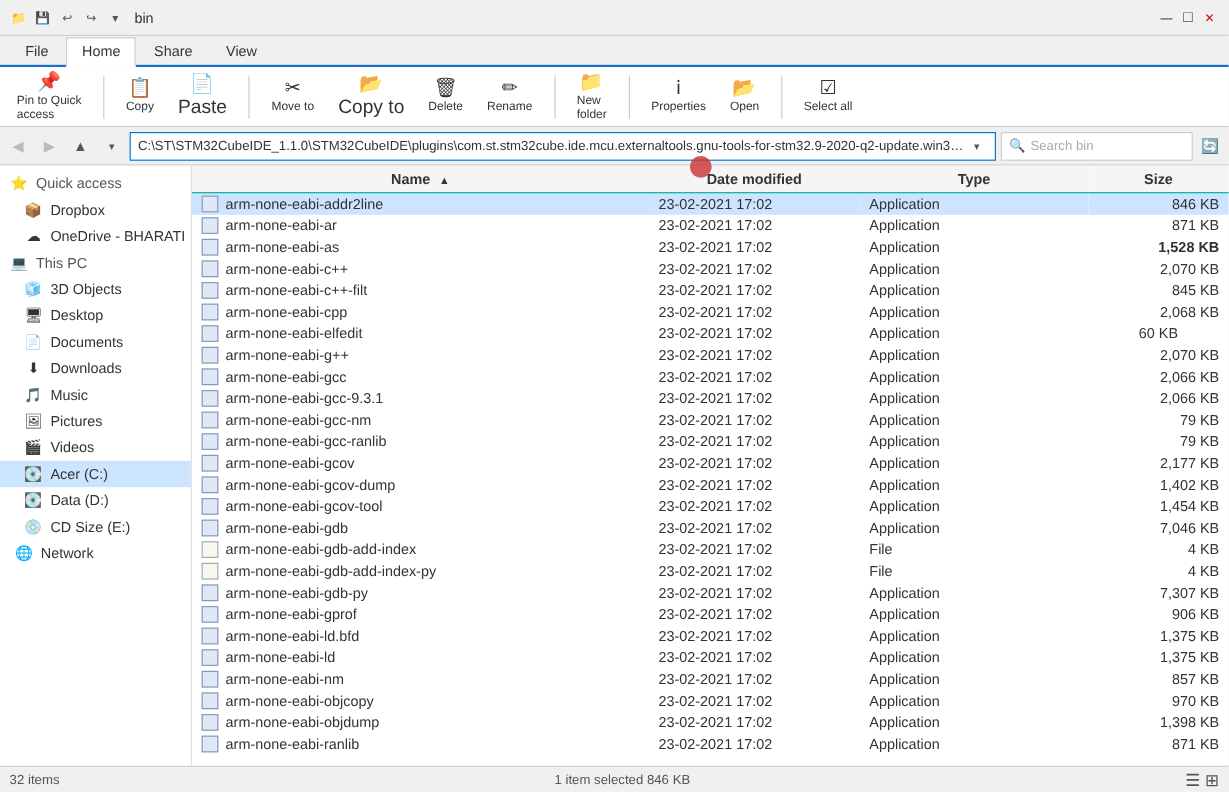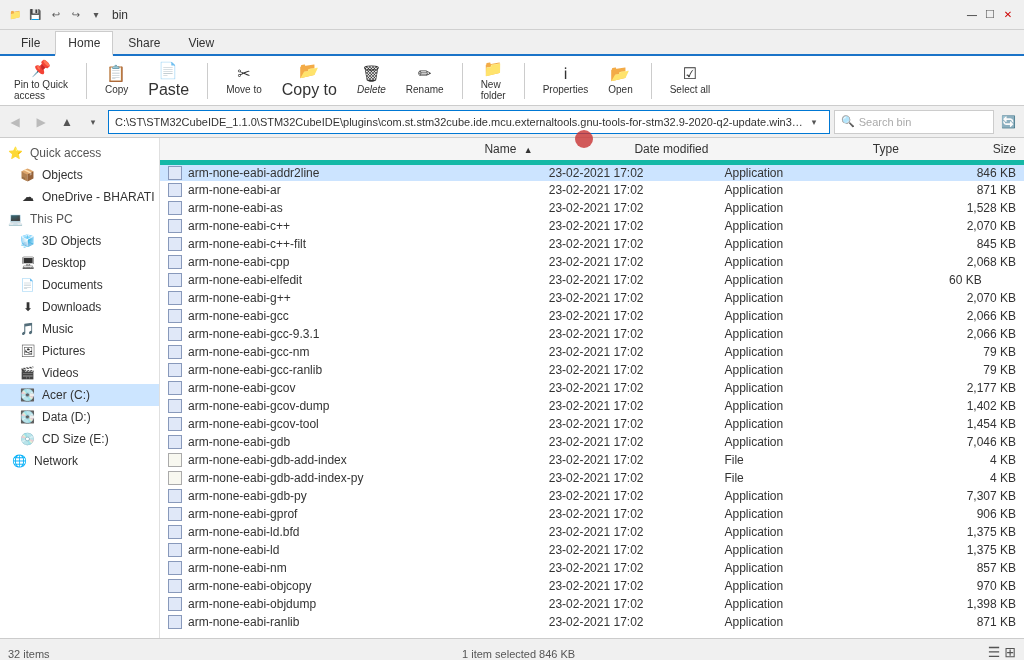--- a/index.html
+++ b/index.html
@@ -180,43 +180,43 @@
       justify-content: center;
     }
     .sidebar-label { font-size: 12px; white-space: nowrap; }
 
     
     .status-bar {
       height: 22px;
       background: #f0f0f0;
       border-top: 1px solid #ccc;
       display: flex;
-      align-items: flex-end;
+      align-items: center;
       padding: 0 8px;
       font-size: 11px;
       color: #555;
       justify-content: space-between;
     }
 
     
     .file-list-container {
       flex: 1;
       overflow-y: auto;
       background: white;
     }
     .file-table {
       width: 100%;
       border-collapse: collapse;
     }
     .file-table thead th {
       background: #f5f5f5;
-      border-bottom: 5px solid #14b8a6;
+      border-bottom: 1px solid #14b8a6;
       padding: 4px 8px;
-      text-align: right;
-      font-weight: normal;
+      text-align: center;
+      font-weight: bold;
       font-size: 12px;
       color: #333;
       position: sticky;
       top: 0;
       cursor: pointer;
       white-space: nowrap;
     }
     .file-table tbody tr {
       cursor: pointer;
       height: 18px;
@@ -345,21 +345,21 @@
   <div class="ribbon-btn">
     <span class="ribbon-btn-icon">✂</span>
     <span style="font-size:10px;">Move to</span>
   </div>
   <div class="ribbon-btn">
     <span class="ribbon-btn-icon">📂</span>
     <span style="font-size:16px;">Copy to</span>
   </div>
   <div class="ribbon-btn">
     <span class="ribbon-btn-icon">🗑</span>
-    <span style="font-size:10px;font-style:italic;">Delete</span>
+    <span style="font-size:10px;">Delete</span>
   </div>
   <div class="ribbon-btn">
     <span class="ribbon-btn-icon">✏</span>
     <span style="font-size:10px;">Rename</span>
   </div>
   <div class="ribbon-separator"></div>
   <div class="ribbon-btn">
     <span class="ribbon-btn-icon">📁</span>
     <span style="font-size:10px;">New<br>folder</span>
   </div>
@@ -400,21 +400,21 @@
 
 <div class="main-layout">
 
   <div class="sidebar">
     <div class="sidebar-item section-header">
       <span class="sidebar-icon">⭐</span>
       <span class="sidebar-label">Quick access</span>
     </div>
     <div class="sidebar-item" style="padding-left:20px;">
       <span class="sidebar-icon">📦</span>
-      <span class="sidebar-label">Objects</span>
+      <span class="sidebar-label">Dropbox</span>
     </div>
     <div class="sidebar-item" style="padding-left:20px;">
       <span class="sidebar-icon">☁</span>
       <span class="sidebar-label">OneDrive - BHARATI</span>
     </div>
     <div class="sidebar-item section-header">
       <span class="sidebar-icon">💻</span>
       <span class="sidebar-label">This PC</span>
     </div>
     <div class="sidebar-item" style="padding-left:20px;">
@@ -507,21 +507,21 @@
   </tr>
           <tr>
     <td class="col-name">
       <div class="file-name-cell">
         <span class="app-icon"></span>
         <span>arm-none-eabi-as</span>
       </div>
     </td>
     <td class="col-date">23-02-2021 17:02</td>
     <td class="col-type">Application</td>
-    <td class="col-size" style="text-align:right;">1,528 KB</td>
+    <td class="col-size" style="text-align:right;font-weight:bold;">1,528 KB</td>
   </tr>
           <tr>
     <td class="col-name">
       <div class="file-name-cell">
         <span class="app-icon"></span>
         <span>arm-none-eabi-c++</span>
       </div>
     </td>
     <td class="col-date">23-02-2021 17:02</td>
     <td class="col-type">Application</td>

